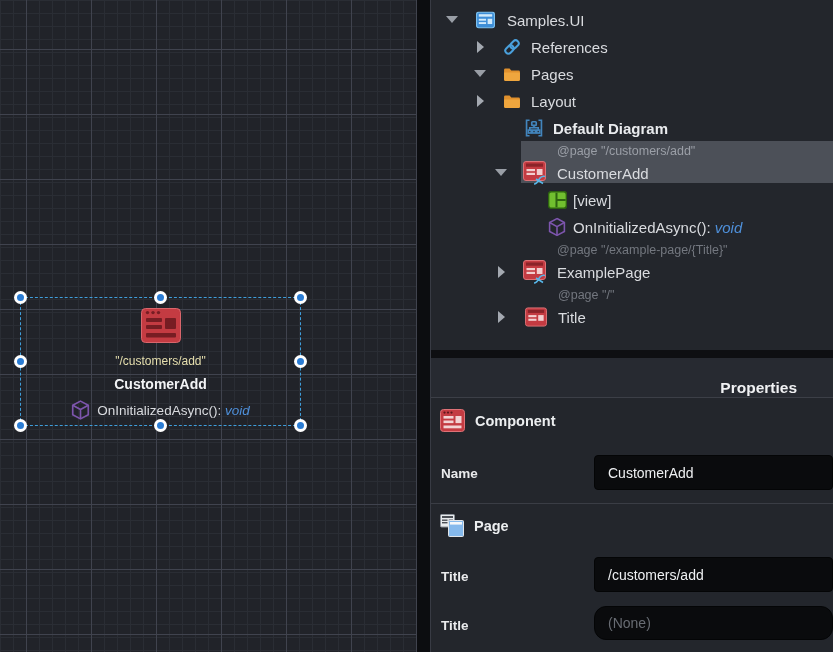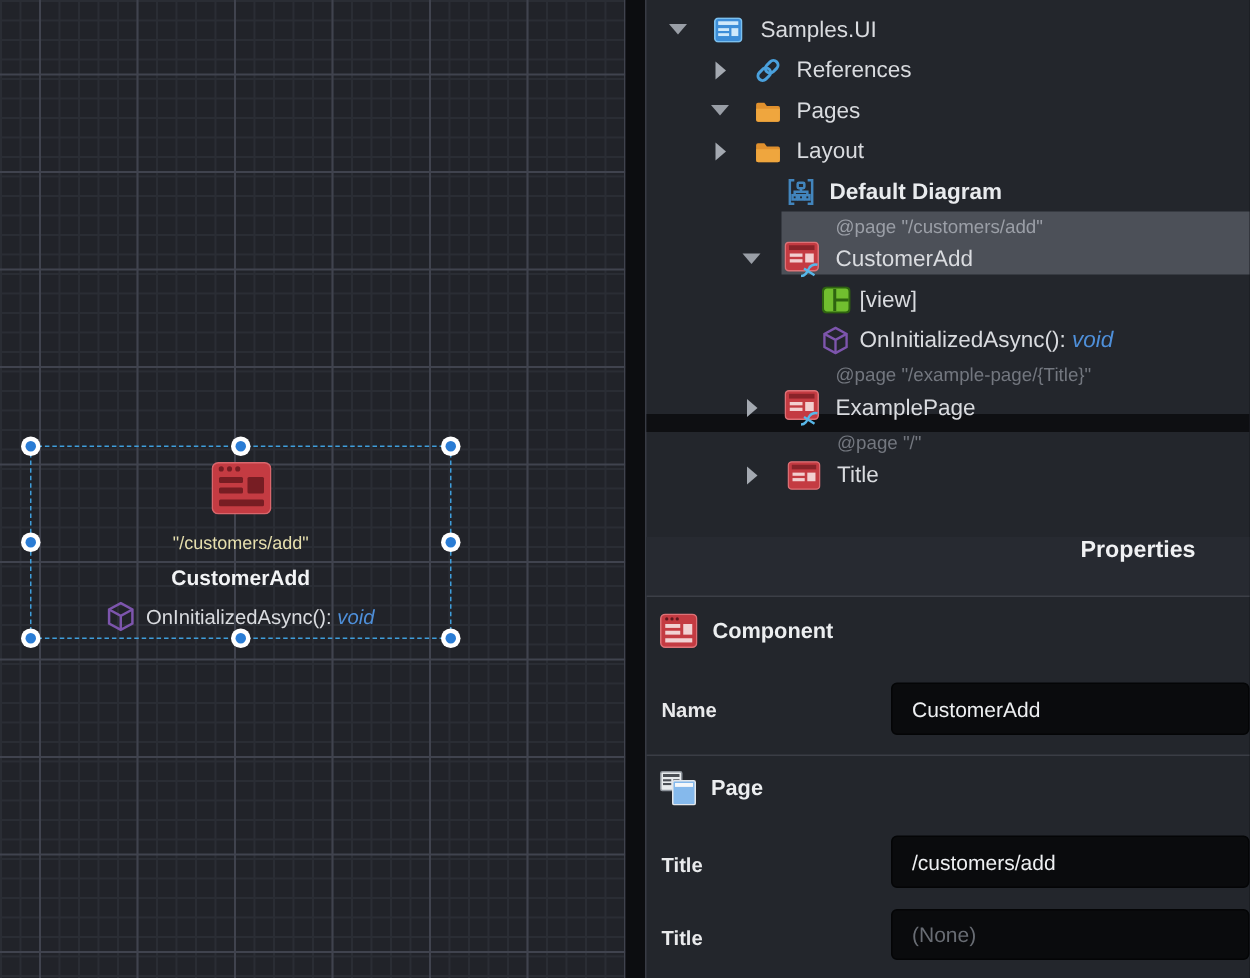--- a/index.html
+++ b/index.html
@@ -34,21 +34,21 @@
   .h-bl{left:-7px;bottom:-7px}.h-bm{left:calc(50% - 6.5px);bottom:-7px}.h-br{right:-7px;bottom:-7px}
 
   
   .splitter { position:absolute; left:417px; top:0; width:13px; height:652px; background:#0c0d10; }
 
   
   .panel { position:absolute; left:430px; top:0; width:403px; height:652px;
            background:#23262c; border-left:1px solid #383b44; }
 
   
-  .tree { position:relative; padding-top:6px; height:276px; }
+  .tree { position:relative; padding-top:6px; height:350px; }
   .trow, .tgroup { position:relative; }
   .trow { height:27px; }
   .tgroup { height:45px; }
   .tgroup .annot { position:absolute; top:2px; height:16px; line-height:16px;
                    font-size:12.5px; color:#73777f; white-space:nowrap; }
   .tgroup .main { position:absolute; left:0; right:0; bottom:0; height:27px; }
   .tgroup.selected::before { content:''; position:absolute; left:90px; right:0; top:0; bottom:3px;
                    background:#4c5058; }
   .tgroup.selected .annot { color:#9b9fa7; }
   .arrow, .ticon, .tlabel { position:absolute; top:50%; transform:translateY(-50%); }
@@ -58,21 +58,21 @@
   .arr-right { width:0; height:0; border-top:6px solid transparent; border-bottom:6px solid transparent;
               border-left:7px solid #a4a9b1; }
   .ticon { display:flex; }
   .tlabel { font-size:15px; color:#d9dbdf; white-space:nowrap; }
   .tlabel.bold { font-weight:700; color:#e9ebee; }
 
   .tree-gap { height:12px; background:#0e0f12; }
 
   
   .props-header { position:absolute; left:0; right:0; top:358px; height:40px; background:#272a31;
-    border-bottom:1px solid #3c3f47; display:flex; align-items:flex-start; justify-content:flex-end;
+    border-bottom:1px solid #3c3f47; display:flex; align-items:flex-end; justify-content:flex-end;
     padding-right:36px; font-size:15.5px; font-weight:700; color:#f0f1f3; }
   .sec { position:absolute; left:9px; display:flex; align-items:center; }
   .sec-label { margin-left:10px; font-size:14.5px; font-weight:700; color:#eceef0; }
   .f-label { position:absolute; left:10px; font-size:13.5px; font-weight:700; color:#e9eaec; }
   .f-input { position:absolute; left:163px; right:0; height:35px; background:#0a0b0d;
     border:1px solid #040506; border-radius:4px; color:#eef0f2; font-size:14px; padding:0 13px;
     font-family:"Liberation Sans", sans-serif; outline:none; }
   .f-input::placeholder { color:#686c73; }
   .divider { position:absolute; left:0; right:0; top:503px; border-top:1px solid #3a3d45; }
 </style>
@@ -308,15 +308,15 @@
       <rect x="8.5" y="6.5" width="15" height="16" rx="1" fill="#85b9ec" stroke="#e2e6ea"></rect>
       <rect x="10" y="8" width="12" height="2.6" fill="#f4f7fa"></rect>
     </svg>
     <span class="sec-label">Page</span>
   </div>
 
   <span class="f-label" style="top:569px">Title</span>
   <input class="f-input" style="top: 557px;" value="/customers/add">
 
   <span class="f-label" style="top:618px">Title</span>
-  <input class="f-input" style="top: 606px; height: 34px;" placeholder="(None)">
+  <input class="f-input" style="top: 606px; height: 34px; border-radius: 12px;" placeholder="(None)">
 
 </div>
 
 </body></html>

